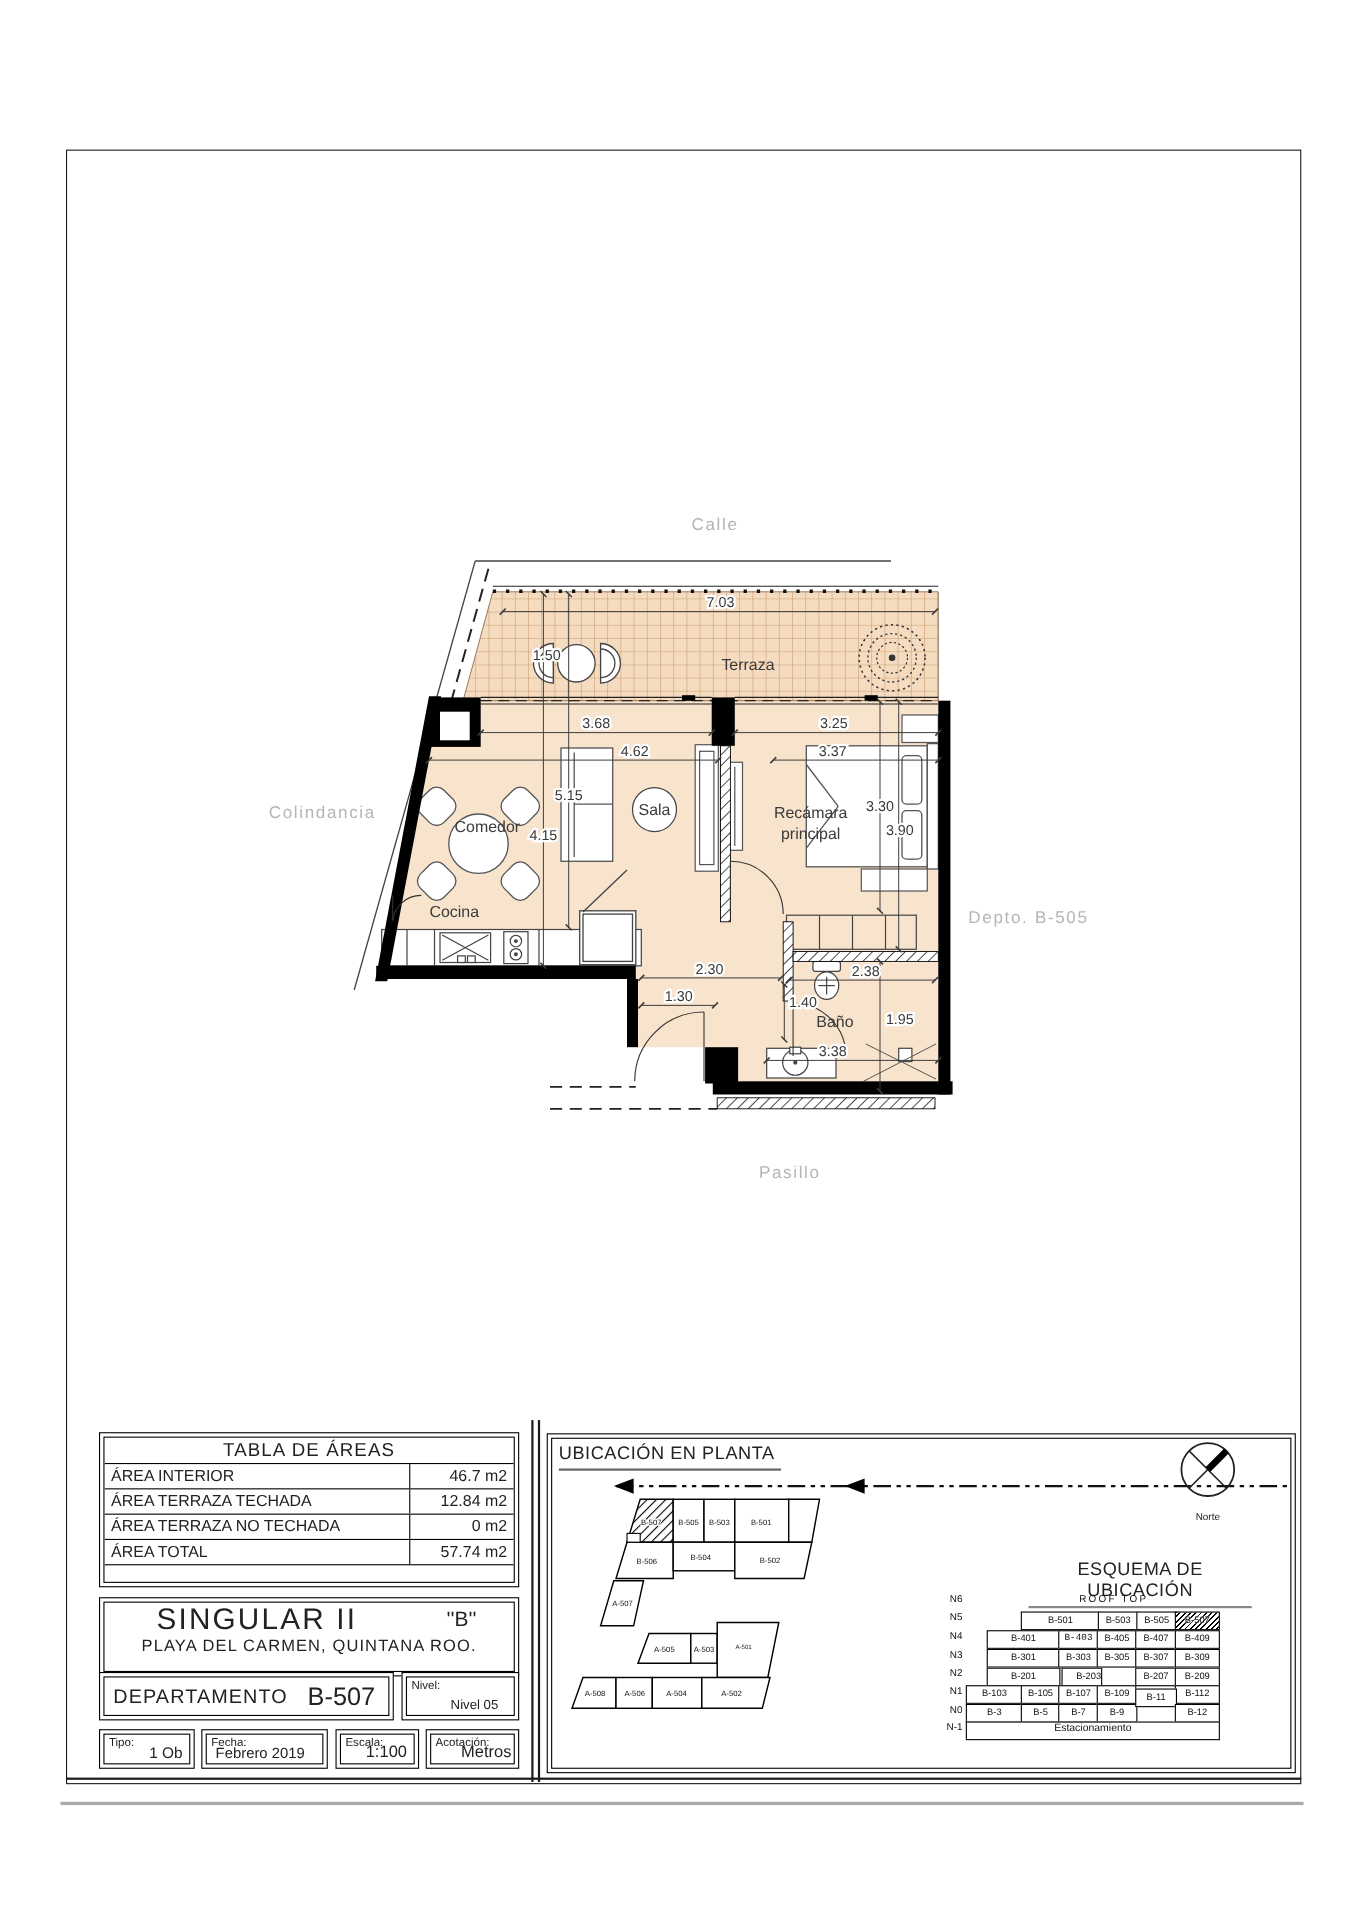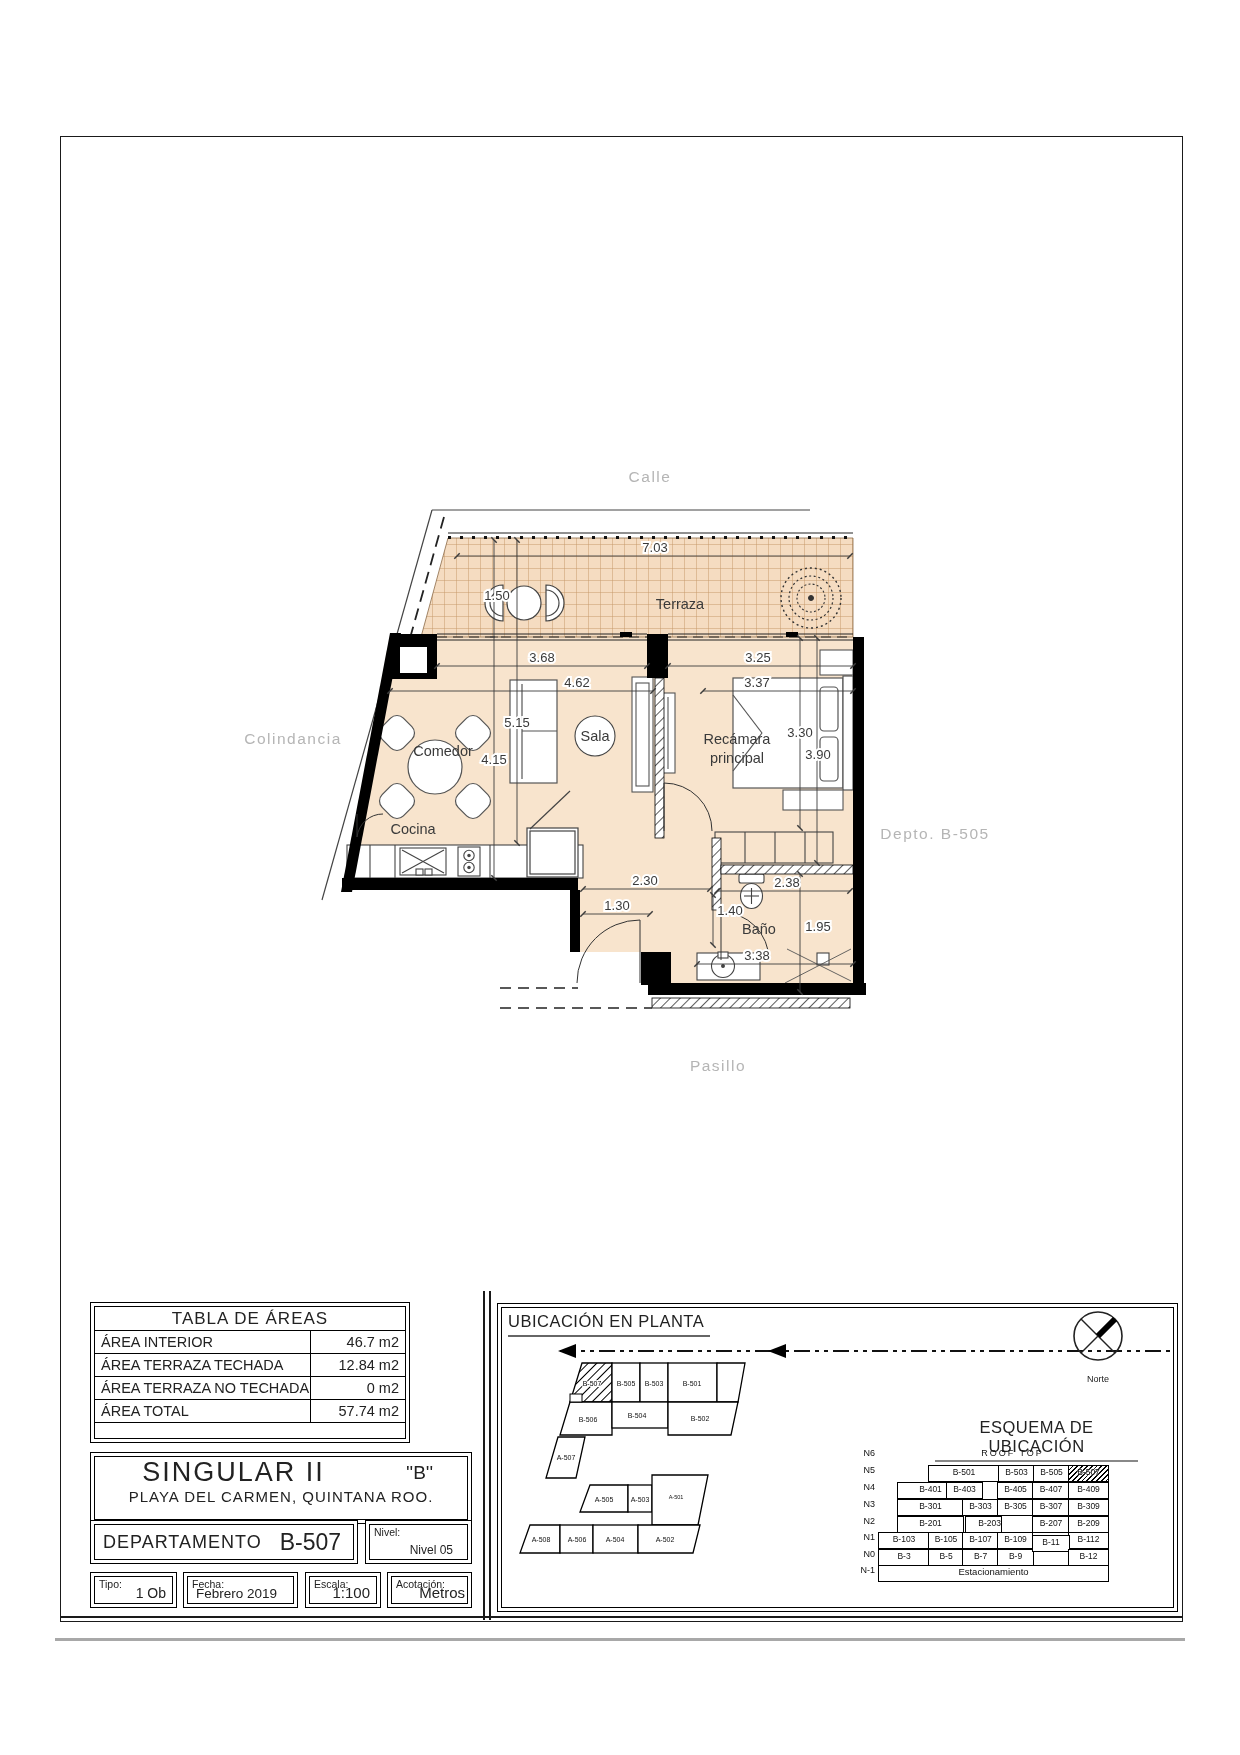--- a/index.html
+++ b/index.html
@@ -268,21 +268,21 @@
   <text class="t-dim" x="697" y="560">3.38</text>
 
   <text class="t-room" x="383" y="356">Comedor</text>
   <text class="t-room" x="535" y="341">Sala</text>
   <text class="t-room" x="353" y="434">Cocina</text>
   <text class="t-room" x="677" y="344">Recámara</text>
   <text class="t-room" x="677" y="363">principal</text>
   <text class="t-room" x="699" y="534">Baño</text>
 </svg>
 
-<div class="abs dbox" style="left:90px;top:1302px;width:320px;height:141px;">
+<div class="abs dbox" style="left:90px;top:1302px;width:382px;height:141px;">
   <div class="dbox-inner">
     <div class="tbl-title">TABLA DE ÁREAS</div>
     <div class="tbl-row">
       <div class="tbl-label">ÁREA INTERIOR</div>
       <div class="tbl-value">46.7 m2</div>
     </div>
     <div class="tbl-row">
       <div class="tbl-label">ÁREA TERRAZA TECHADA</div>
       <div class="tbl-value">12.84 m2</div>
     </div>
@@ -427,21 +427,21 @@
   <div class="elvl" style="top:119px;">N-1</div>
 
   <div class="eroof" style="left:60px;top:2px;width:195px;">ROOF TOP</div>
 
   <div class="ecell" style="left:73px;top:19px;width:70px;">B-501</div>
   <div class="ecell" style="left:143px;top:19px;width:35px;">B-503</div>
   <div class="ecell" style="left:178px;top:19px;width:35px;">B-505</div>
   <div class="ecell hatched" style="left:213px;top:19px;width:39px;">B-507</div>
 
   <div class="ecell" style="left:42px;top:36px;width:65px;">B-401</div>
-  <div class="ecell" style="left:91px;top:36px;width:35px;">B-403</div>
+  <div class="ecell" style="left:107px;top:36px;width:35px;font-family:Liberation Mono, monospace;">B-403</div>
   <div class="ecell" style="left:142px;top:36px;width:35px;">B-405</div>
   <div class="ecell" style="left:177px;top:36px;width:36px;">B-407</div>
   <div class="ecell" style="left:213px;top:36px;width:39px;">B-409</div>
 
   <div class="ecell" style="left:42px;top:53px;width:65px;">B-301</div>
   <div class="ecell" style="left:107px;top:53px;width:35px;">B-303</div>
   <div class="ecell" style="left:142px;top:53px;width:35px;">B-305</div>
   <div class="ecell" style="left:177px;top:53px;width:36px;">B-307</div>
   <div class="ecell" style="left:213px;top:53px;width:39px;">B-309</div>
 

